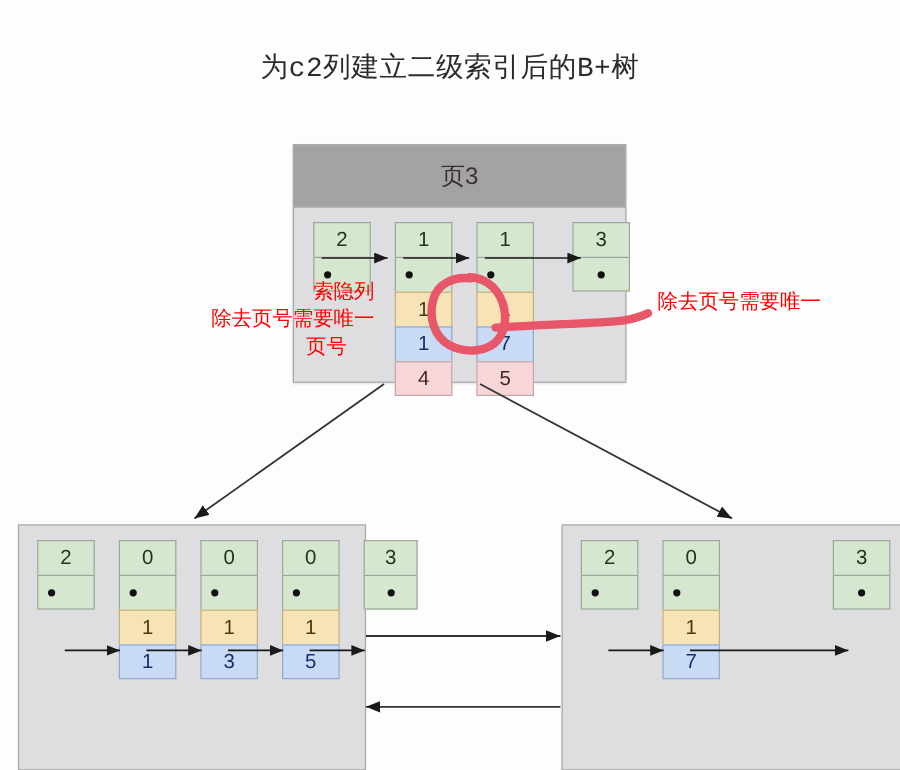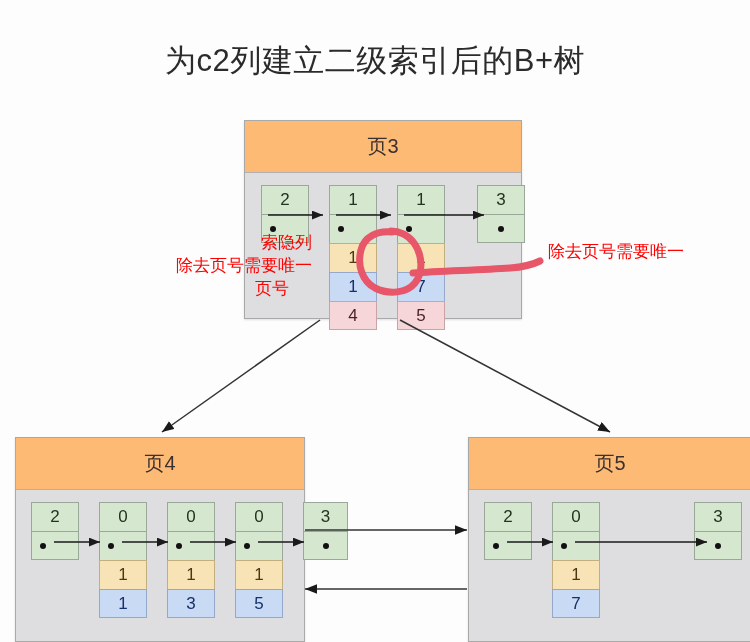--- a/index.html
+++ b/index.html
@@ -16,38 +16,38 @@
     background: #fdfdfd;
   }
 
   
   #diagram-title {
     position: absolute;
     left: 0;
     top: 40px;
     width: 750px;
     text-align: center;
-    font-size: 31px;
+    font-size: 23px;
     color: #2b2b2b;
     letter-spacing: 0.5px;
-    font-family: Liberation Sans, sans-serif;
+    font-family: Liberation Mono, monospace;
   }
 
   
   .page-box {
     position: absolute;
     box-sizing: border-box;
     border: 1px solid #a9a9a9;
     background: #dedee1;
     box-shadow: 0 1px 2px rgba(0,0,0,0.12);
   }
   .page-header {
     box-sizing: border-box;
     height: 52px;
-    background: #fdba74;
+    background: #a3a3a3;
     border-bottom: 1px solid #b5b0b0;
     display: flex;
     align-items: center;
     justify-content: center;
     font-size: 20px;
     color: #3a3030;
   }
   .page-body {
     position: relative;
     width: 100%;
@@ -169,23 +169,20 @@
       <div class="cell">3</div>
       <div class="cell ptr last">
         <span class="dot" style="left:50%; margin-left:-3px;"></span>
       </div>
     </div>
 
   </div>
 </div>
 
 <div class="page-box" id="box-page4" style="left:15px; top:437px; width:290px; height:205px;">
-  <div class="page-header">
-    <span>页4</span>
-  </div>
   <div class="page-body" style="height:152px;">
 
     <div class="record" style="left:15px; top:12px;">
       <div class="cell">2</div>
       <div class="cell ptr last">
         <span class="dot"></span>
       </div>
     </div>
 
     <div class="record" style="left:83px; top:12px;">
@@ -219,23 +216,20 @@
       <div class="cell">3</div>
       <div class="cell ptr last">
         <span class="dot" style="left:50%; margin-left:-3px;"></span>
       </div>
     </div>
 
   </div>
 </div>
 
 <div class="page-box" id="box-page5" style="left:468px; top:437px; width:284px; height:205px;">
-  <div class="page-header">
-    <span>页5</span>
-  </div>
   <div class="page-body" style="height:152px;">
 
     <div class="record" style="left:15px; top:12px;">
       <div class="cell">2</div>
       <div class="cell ptr last">
         <span class="dot"></span>
       </div>
     </div>
 
     <div class="record" style="left:83px; top:12px;">

